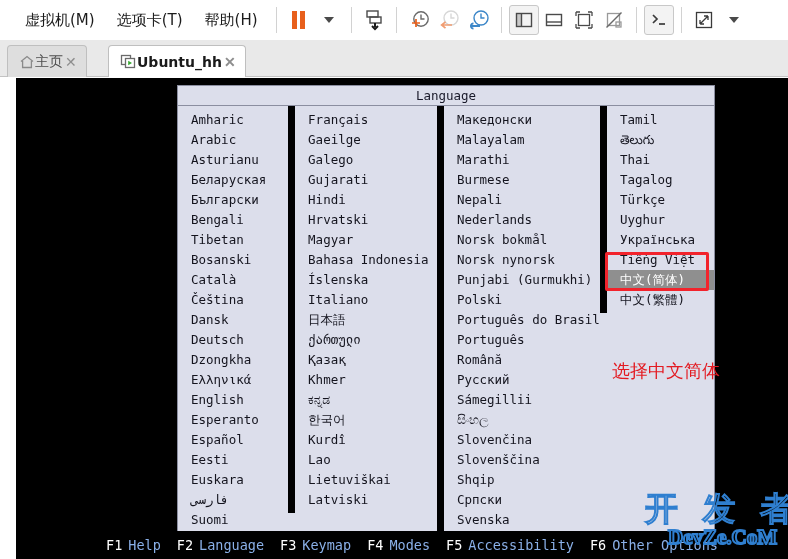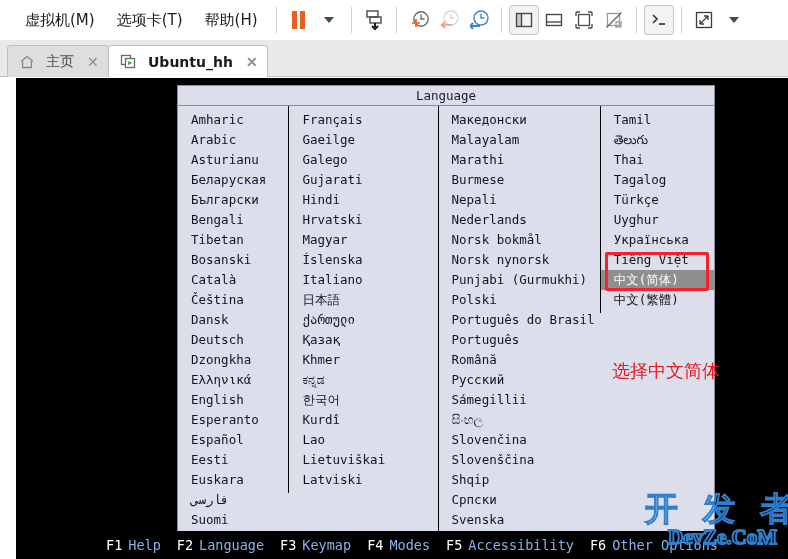--- a/index.html
+++ b/index.html
@@ -87,21 +87,21 @@
     border-bottom: 1px solid #c3c3c3;
     box-sizing: border-box;
   }
   .tab {
     position: absolute;
     top: 5px;
     height: 32px;
     box-sizing: border-box;
     display: flex;
     align-items: center;
-    gap: 11px;
+    gap: 0;
     padding: 0 9px 0 11px;
     border: 1px solid #bfbfbf;
     border-bottom: none;
     border-radius: 4px 4px 0 0;
   }
   .tab.inactive {
     left: 7px;
     background: #dedede;
     color: #4e4e4e;
   }
@@ -156,21 +156,21 @@
   }
   .cols {
     display: flex;
     align-items: flex-start;
   }
   .col {
     padding: 4px 0 3px 0;
     box-sizing: border-box;
     background: #dcdeeb;
   }
-  .col + .col { border-left: 1px solid #000000; }
+  .col + .col { border-left: 7px solid #000000; }
   .col-1 { width: 111px; }
   .col-2 { width: 150px; }
   .col-3 { width: 163px; }
   .col-4 { width: 115px; }
 
   .lang {
     font-size: 12.5px;
     line-height: 20px;
     height: 20px;
     color: #14141e;
@@ -415,20 +415,21 @@
             <div class="lang">Suomi</div>
           </div>
         <div class="col col-2" id="col1">
             <div class="lang">Français</div>
             <div class="lang">Gaeilge</div>
             <div class="lang">Galego</div>
             <div class="lang">Gujarati</div>
             <div class="lang">Hindi</div>
             <div class="lang">Hrvatski</div>
             <div class="lang">Magyar</div>
+            <div class="lang">Bahasa Indonesia</div>
             <div class="lang">Íslenska</div>
             <div class="lang">Italiano</div>
             <div class="lang">日本語</div>
             <div class="lang">ქართული</div>
             <div class="lang">Қазақ</div>
             <div class="lang">Khmer</div>
             <div class="lang">ಕನ್ನಡ</div>
             <div class="lang">한국어</div>
             <div class="lang">Kurdî</div>
             <div class="lang">Lao</div>

